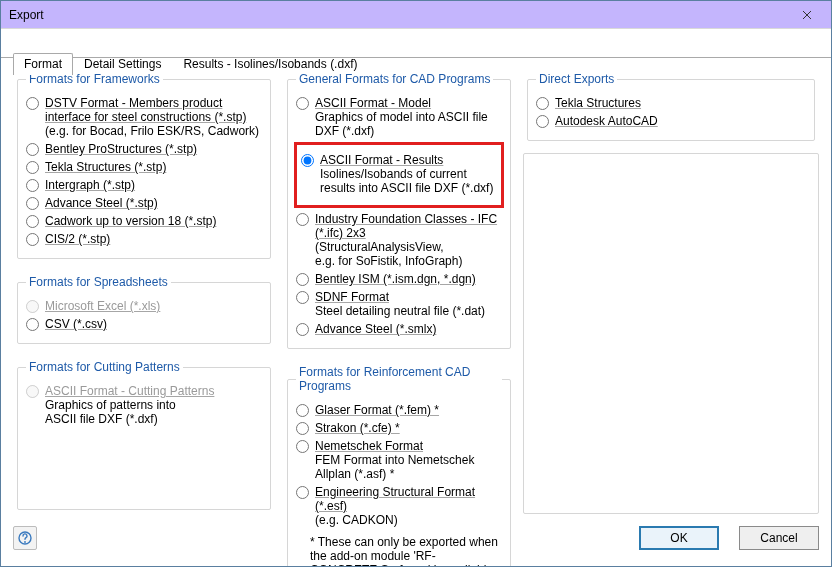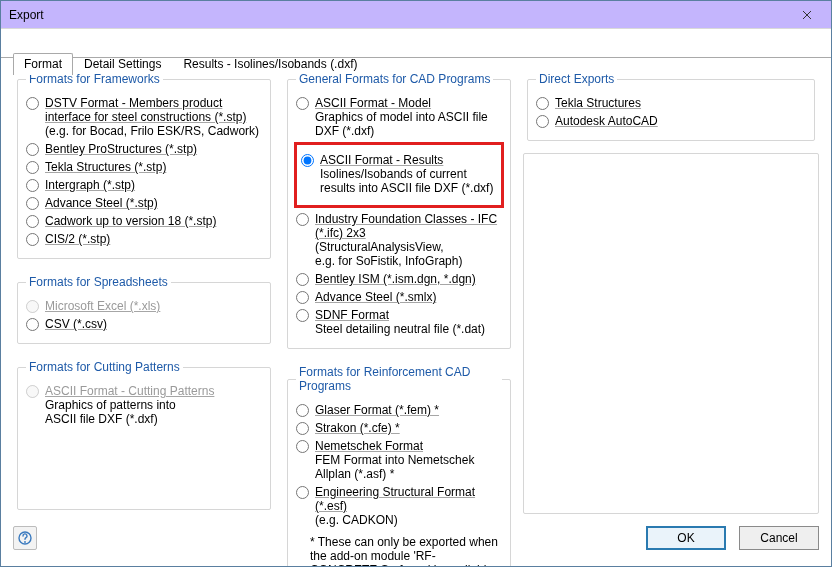--- a/index.html
+++ b/index.html
@@ -98,21 +98,21 @@
   }
   .spacer-group {
     border: 1px solid #d6d6d6;
     border-radius: 2px;
     flex: 1;
   }
   .footer {
     display: flex;
     align-items: center;
     padding: 6px 12px 10px 12px;
-    gap: 13px;
+    gap: 20px;
   }
   .help-btn {
     width: 24px; height: 24px;
     border: 1px solid #bcbcbc;
     border-radius: 2px;
     display: flex; align-items: center; justify-content: center;
     cursor: pointer;
     background: #f3f3f3;
   }
   .footer-spacer { flex: 1; }
@@ -238,28 +238,28 @@
           <span class="desc" style="white-space:pre-line">(StructuralAnalysisView,
 e.g. for SoFistik, InfoGraph)</span>
         </span>
       </label>
       <label class="opt">
         <input type="radio" name="fmt" style="">
         <span class="labelblk"><span class="lbl">Bentley ISM (*.ism.dgn, *.dgn)</span></span>
       </label>
       <label class="opt">
         <input type="radio" name="fmt" style="">
-        <span class="labelblk"><span class="lbl">Advance Steel (*.smlx)</span></span>
-      </label>
-      <label class="opt">
-        <input type="radio" name="fmt" style="">
         <span class="labelblk">
           <span class="lbl">SDNF Format</span><br>
           <span class="desc">Steel detailing neutral file (*.dat)</span>
         </span>
+      </label>
+      <label class="opt">
+        <input type="radio" name="fmt" style="">
+        <span class="labelblk"><span class="lbl">Advance Steel (*.smlx)</span></span>
       </label>
     </fieldset>
 
     <fieldset class="group" style="flex:1">
       <legend>Formats for Reinforcement CAD Programs</legend>
       <label class="opt">
         <input type="radio" name="fmt" style="">
         <span class="labelblk"><span class="lbl">Glaser Format  (*.fem)  *</span></span>
       </label>
       <label class="opt">

